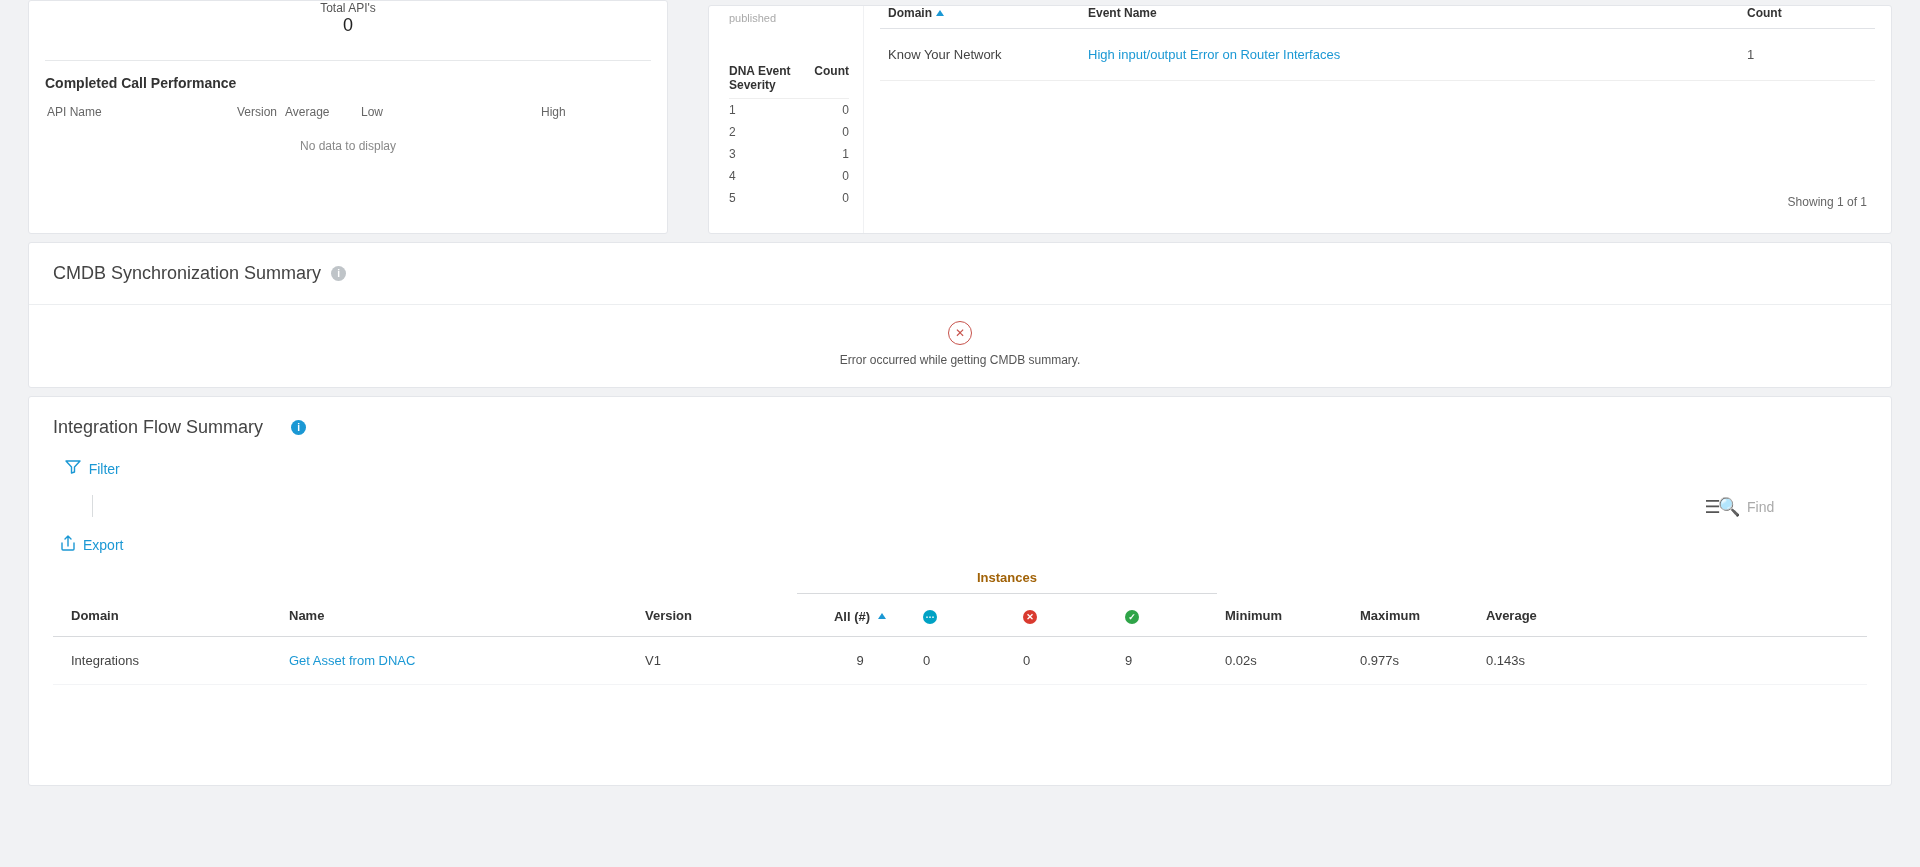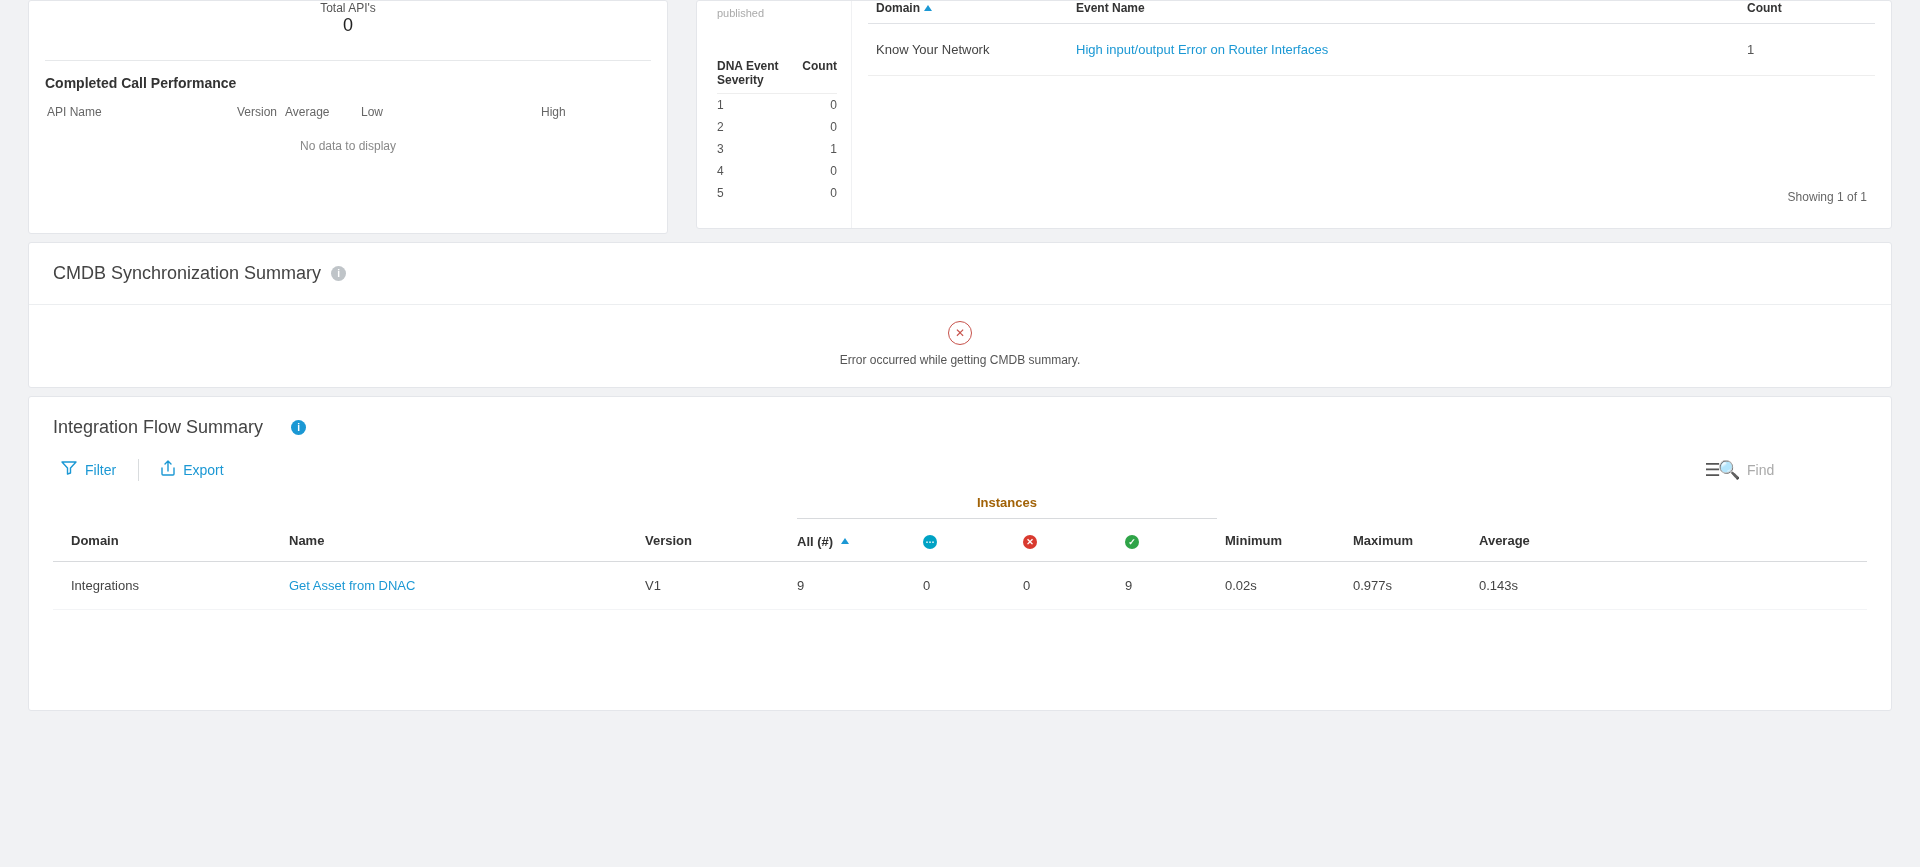--- a/index.html
+++ b/index.html
@@ -11,23 +11,23 @@
     width: 1920px;
   }
   .card {
     background: #fff;
     border: 1px solid #e4e6ea;
     border-radius: 3px;
     margin: 8px 28px;
   }
   .row-top {
     display: flex;
-    gap: 28px;
+    gap: 40px;
     padding: 0 28px;
-    align-items: flex-start;
+    align-items: flex-end;
   }
   .row-top .panel { background:#fff; border:1px solid #e4e6ea; border-radius:3px; flex:1; }
   .panel-left { max-width: 640px; padding: 0 16px 60px 16px; }
   .panel-right { flex: 1; display:flex; }
   .total-api-box { text-align:center; padding: 0 0 20px 0; color:#555; font-size:12px;}
   .total-api-val { font-size:18px; color:#222; }
   .hr-light { border:none; border-top:1px solid #e6e8ea; margin: 4px 0 14px 0;}
   .section-title { font-weight:600; color:#333; font-size:14px; margin-bottom:14px;}
   .api-headers { display:flex; color:#666; font-size:12px; padding: 0 2px; }
   .api-h-name { flex: 0 0 190px;}
@@ -60,44 +60,44 @@
   .err-circle { width:24px;height:24px;border:1px solid #c7524b;border-radius:50%; display:inline-flex; align-items:center; justify-content:center; color:#c7524b; font-size:12px; margin-bottom:8px;}
   .err-text { color:#555; font-size:12px;}
   .flow-header { padding: 20px 24px 6px 24px; font-size:18px; font-weight:400; color:#444; display:flex; align-items:center; gap:28px;}
   .tabs { display:flex; gap:40px; padding: 18px 24px 0 24px; border-bottom:1px solid #e2e4e8;}
   .tab { padding: 8px 0 12px 0; font-size:15px; color:#777; cursor:pointer; letter-spacing:0.3px;}
   .tab.active { color:#333; border-bottom:3px solid #1b98d4; margin-bottom:-1px;}
   .tab .sep { color:#bbb; margin:0 6px;}
   .tab .failnum { color:#c7524b;}
   .tab .failtxt { color:#999; font-size:12px;}
   .toolbar { display:flex; align-items:center; padding: 12px 24px; justify-content:space-between;}
-  .tool-left { display:flex; align-items:center; gap:14px;}
+  .tool-left { display:flex; align-items:center; gap:14px;flex-direction:column;}
   .tool-btn { display:flex; align-items:center; gap:8px; color:#1b98d4; font-size:14px; cursor:pointer; padding:4px 8px;}
   .vsep { width:1px; height:22px; background:#d9dcde;}
   .filter-icon svg, .export-icon svg { stroke:#1b98d4; }
   .find-box { display:flex; align-items:center; gap:8px; color:#888;}
   .find-glyph { font-size:18px; color:#555; letter-spacing:-2px;}
   .find-input { border:none; outline:none; font-size:14px; color:#555; width:120px;}
   .find-input::placeholder { color:#aaa;}
   .grid-wrap { padding: 0 24px 40px 24px; }
   .grid-top { display:flex; }
   .grp-spacer { flex: 0 0 744px; }
   .grp-instances { flex: 0 0 420px; text-align:center; font-weight:600; font-size:13px; color:#a16207; border-bottom:1px solid #d8dadd; padding-bottom:8px; margin-right:8px;}
   .grp-perf { flex: 1; text-align:center; font-weight:600; font-size:13px; color:#333; border-bottom:1px solid #d8dadd; padding-bottom:8px;}
   .grid-head { display:flex; font-weight:600; color:#333; font-size:13px; padding:14px 0 12px 0; border-bottom:1px solid #d8dadd;}
   .gc-domain { flex:0 0 236px; padding-left:18px;}
   .gc-name { flex:0 0 356px;}
   .gc-version { flex:0 0 152px;}
-  .gc-all { flex:0 0 126px; display:flex; align-items:center; gap:8px;}
+  .gc-all { flex:0 0 126px; display:flex; align-items:center; gap:8px;justify-content:center;}
   .sort-up2 { width:0;height:0;border-left:4px solid transparent;border-right:4px solid transparent;border-bottom:6px solid #1b98d4; display:inline-block;}
   .gc-i1 { flex:0 0 100px;}
   .gc-i2 { flex:0 0 102px;}
   .gc-i3 { flex:0 0 100px;}
   .gc-min { flex:0 0 128px;}
-  .gc-max { flex:0 0 126px;}
+  .gc-max { flex:0 0 126px;margin-left:7px;}
   .gc-avg { flex:1;}
   .status-dot { width:14px;height:14px;border-radius:50%; display:inline-flex; align-items:center; justify-content:center; color:#fff; font-size:9px; font-weight:700;}
   .dot-prog { background:#00a2c4;}
   .dot-err { background:#d93a2f;}
   .dot-ok { background:#2fa448;}
   .grid-row { display:flex; font-size:13px; color:#444; padding:16px 0; border-bottom:1px solid #f3f4f6;}
   .grid-row .gc-name { color:#1b98d4; cursor:pointer;}
 </style>
 </head>
 <body>

